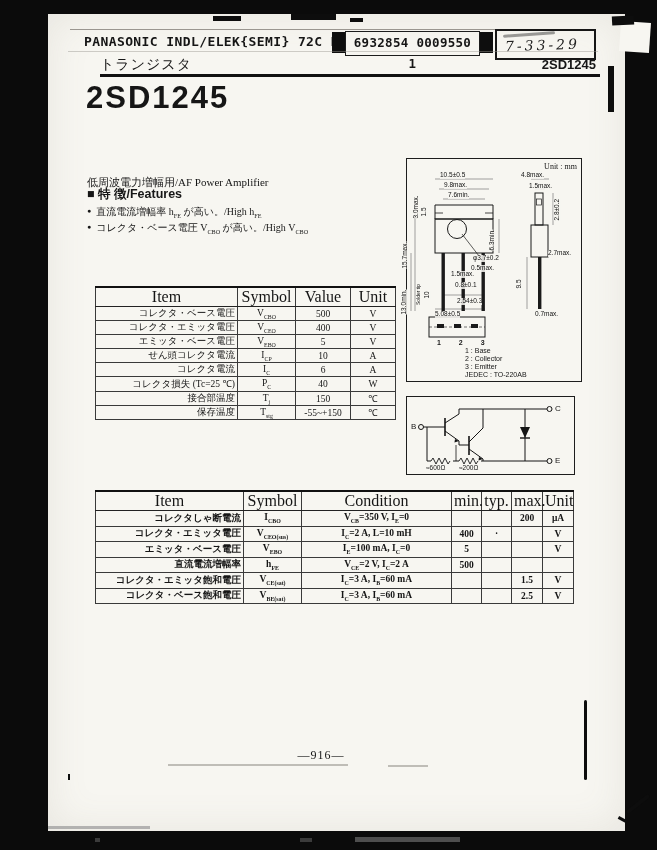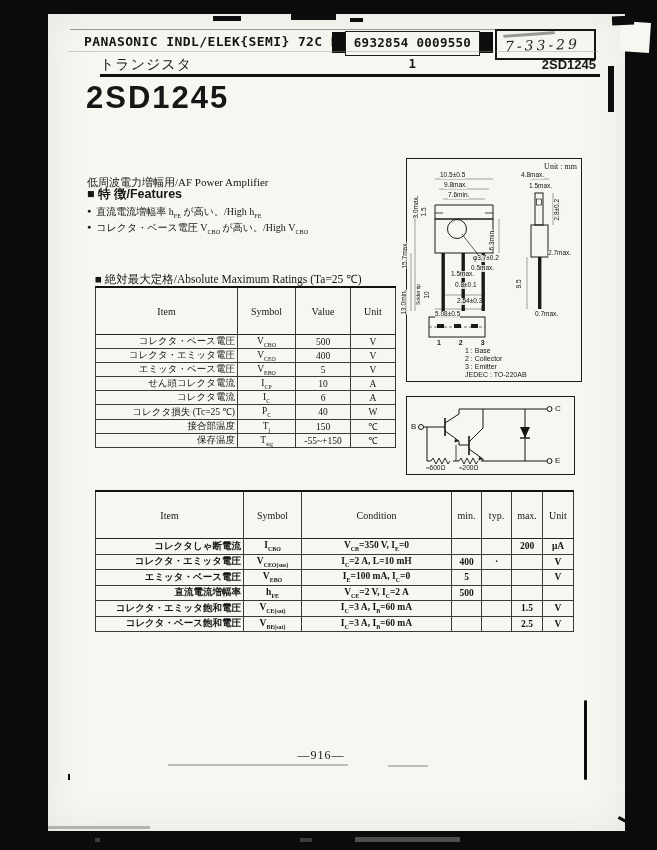--- a/index.html
+++ b/index.html
@@ -35,21 +35,21 @@
   .app{left:39px;top:149px;font:11px "Liberation Serif",serif;margin-top:12px;}
   .feat-h{left:39px;top:172px;font:bold 12.5px "Liberation Sans",sans-serif;}
   .feat-i{font:10px "Liberation Serif",serif;white-space:nowrap;}
   .bullet{font-size:7px;vertical-align:2px;margin-right:5px;}
   sub{font-size:.62em;}
   
   .tbl-h{font:11.5px "Liberation Serif",serif;white-space:nowrap;}
   table.dtable{position:absolute;border-collapse:collapse;table-layout:fixed;
     font-family:"Liberation Serif",serif;font-size:9.5px;color:#151515;
     border-top:2px solid #111;border-bottom:1.6px solid #111;}
-  table.dtable th{font-weight:normal;font-size:10px;height:14px;border:1px solid #3a3a3a;border-bottom:1.4px solid #222;text-align:center;padding:16px 2px;}
+  table.dtable th{font-weight:normal;font-size:16px;height:14px;border:1px solid #3a3a3a;border-bottom:1.4px solid #222;text-align:center;padding:0 2px;}
   table.dtable td{border:1px solid #3a3a3a;height:11.5px;text-align:center;padding:0 2px;overflow:hidden;white-space:nowrap;}
   table.dtable td:first-child{text-align:right;padding-left:6px;}
   table.elec td{height:14.5px;font-weight:bold;}
   
   .pkgbox{left:358px;top:144px;width:174px;height:222px;border:1.3px solid #1d1d1d;}
   .dim{position:absolute;font:6.5px "Liberation Sans",sans-serif;line-height:1;white-space:nowrap;color:#101010;background:rgba(247,246,241,.85);}
   .dimv{transform:rotate(-90deg);transform-origin:0 100%;}
   .pkg-unit{position:absolute;right:4px;top:3px;font:8px "Liberation Serif",serif;padding-left:36px;}
   .pins{position:absolute;left:30px;top:180px;font:bold 7px "Liberation Sans",sans-serif;letter-spacing:8px;}
   .legend{position:absolute;left:58px;top:188px;font:7px "Liberation Sans",sans-serif;line-height:8px;white-space:nowrap;}
@@ -169,21 +169,20 @@
     <span class="dim" style="left:128px;top:152px;">0.7max.</span>
     <span class="pins">1 2 3</span>
     <div class="legend">
       <div>1 : Base</div>
       <div>2 : Collector</div>
       <div>3 : Emitter</div>
       <div>JEDEC : TO-220AB</div>
     </div>
   </div>
 
-  <div class="abs tbl-h" style="left:47px;top:257px;">■ 絶対最大定格/Absolute Maximum Ratings (Ta=25 ℃)</div>
   <table class="dtable ratings" style="left:47px;top:272px;width:300px;">
     <colgroup>
         <col style="width:142px">
         <col style="width:58px">
         <col style="width:55px">
         <col style="width:45px">
       </colgroup>
     <thead>
         <tr>
           <th>Item</th>

